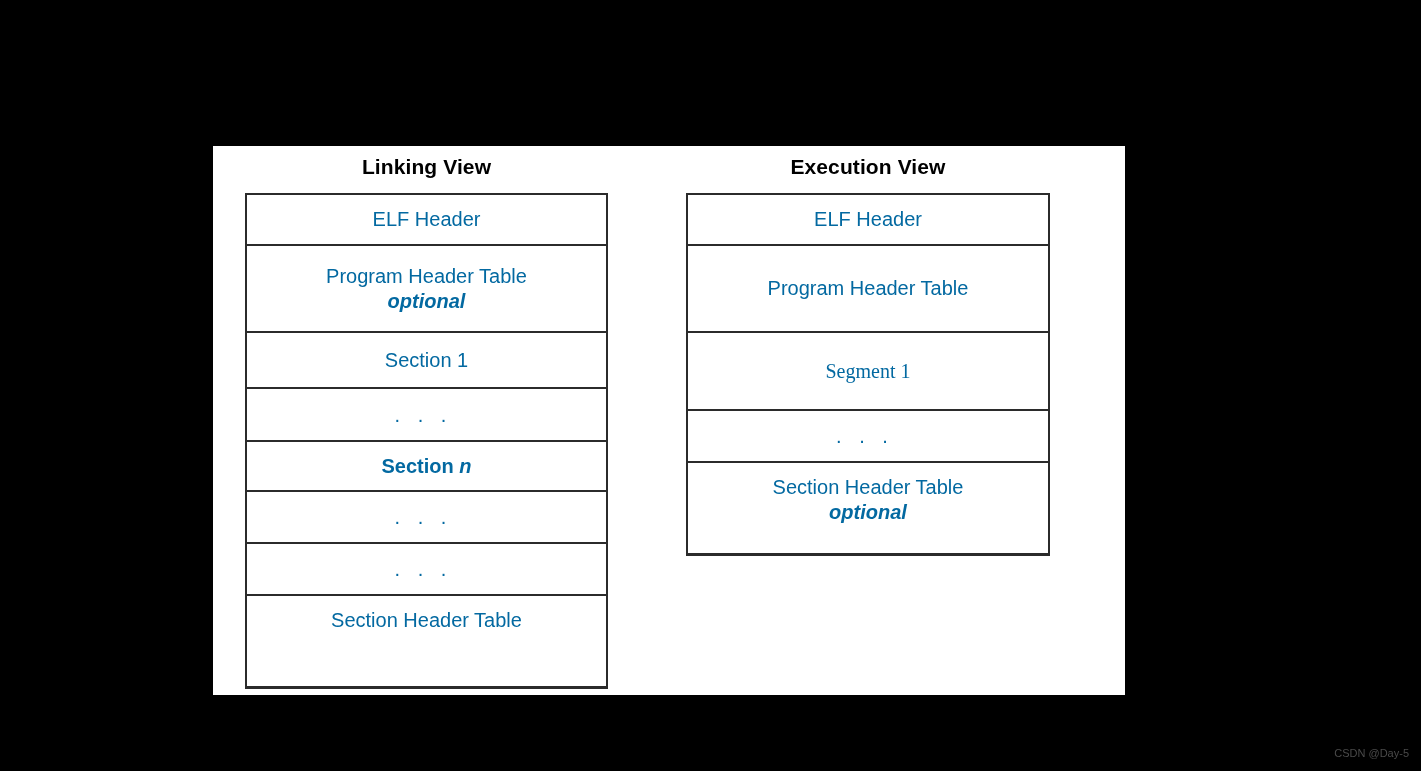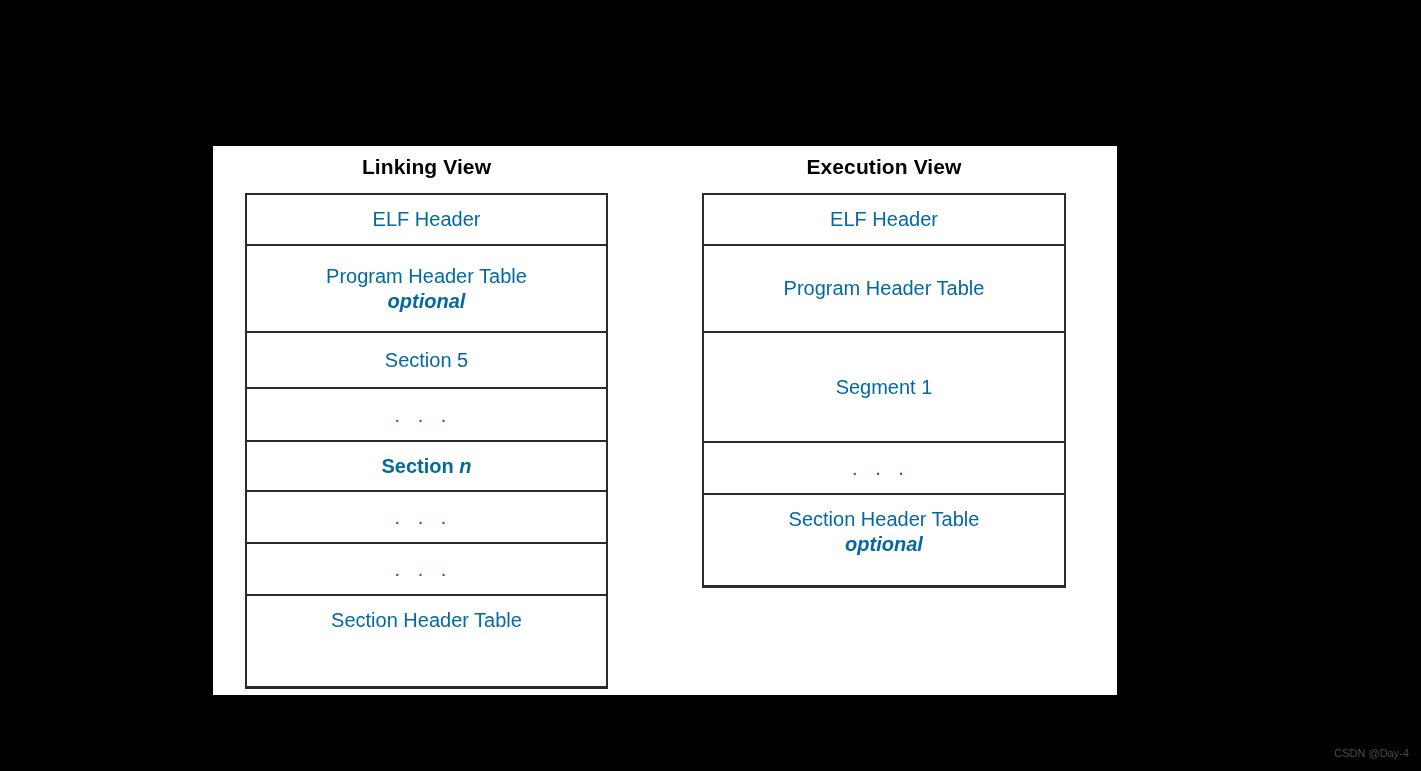--- a/index.html
+++ b/index.html
@@ -16,29 +16,30 @@
   }
 
   
   #figure-panel {
     position: absolute;
     left: 213px;
     top: 146px;
     width: 904px;
     height: 549px;
     background: #ffffff;
+    padding-left: 8px;
   }
 
   
   .column {
     position: absolute;
     top: 0;
   }
   #column-linking  { left: 32px;  width: 363px; }
-  #column-execution{ left: 489px; width: 364px; }
+  #column-execution{ left: 473px; width: 364px; }
 
   .column-title {
     text-align: center;
     font-size: 21px;
     font-weight: bold;
     color: #000000;
     line-height: 21px;
     padding-top: 10px;
     letter-spacing: 0.1px;
     white-space: nowrap;
@@ -105,21 +106,21 @@
     <div class="column-title">Linking View</div>
     <div class="block-table" id="table-linking">
         <div class="block-row" style="height: 51px;">
           <span class="row-label">ELF Header</span>
         </div>
         <div class="block-row" style="height: 87px;">
           <span class="row-label">Program Header Table</span>
           <span class="row-sublabel">optional</span>
         </div>
         <div class="block-row" style="height: 56px;">
-          <span class="row-label">Section 5</span>
+          <span class="row-label">Section 1</span>
         </div>
         <div class="block-row" style="height: 53px;">
           <span class="row-label row-ellipsis">. . .</span>
         </div>
         <div class="block-row" style="height: 50px; font-weight: bold;">
           <span class="row-label">Section <i class="row-italic">n</i></span>
         </div>
         <div class="block-row" style="height: 52px;">
           <span class="row-label row-ellipsis">. . .</span>
         </div>
@@ -134,28 +135,28 @@
 
   <div class="column" id="column-execution">
     <div class="column-title">Execution View</div>
     <div class="block-table" id="table-execution">
         <div class="block-row" style="height: 51px;">
           <span class="row-label">ELF Header</span>
         </div>
         <div class="block-row" style="height: 87px;">
           <span class="row-label">Program Header Table</span>
         </div>
-        <div class="block-row" style="height: 110px;">
+        <div class="block-row" style="height: 78px; font-family: Liberation Serif, serif;">
           <span class="row-label">Segment 1</span>
         </div>
         <div class="block-row" style="height: 52px;">
           <span class="row-label row-ellipsis">. . .</span>
         </div>
         <div class="block-row top-aligned" style="height: 90px;">
           <span class="row-label">Section Header Table</span>
           <span class="row-sublabel">optional</span>
         </div>
       </div>
   </div>
 
 </div>
 
-<div id="watermark">CSDN @Day-4</div>
+<div id="watermark">CSDN @Day-5</div>
 
 </body></html>

